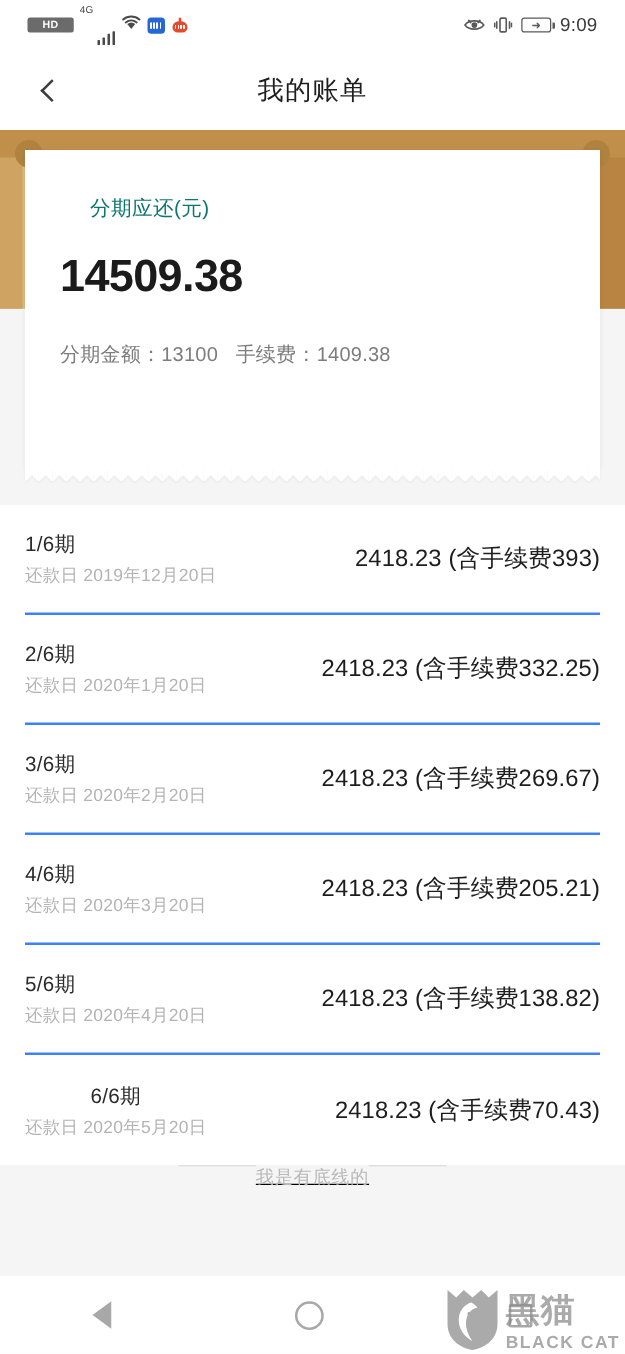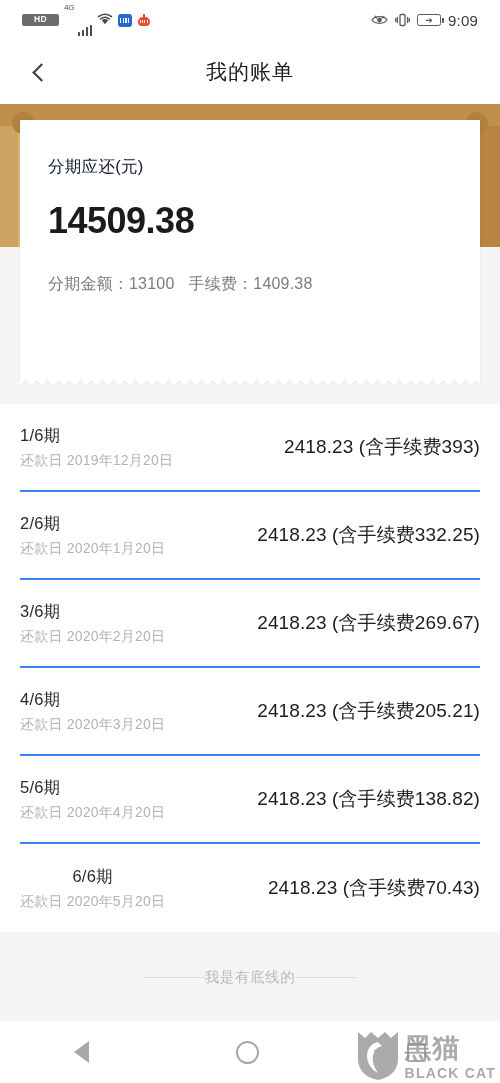--- a/index.html
+++ b/index.html
@@ -104,41 +104,41 @@
   }
   .receipt-zig {
     position:absolute; left:0; right:0; bottom:-9px; height:10px;
     background:
       linear-gradient(135deg, #ffffff 50%, transparent 50%) ,
       linear-gradient(225deg, #ffffff 50%, transparent 50%);
     background-size:11px 11px; background-repeat:repeat-x;
     background-position:0 0, 0 0;
     filter:drop-shadow(0 1px 1px rgba(0,0,0,.05));
   }
-  .r-label { font-size:16.5px; color:#0f172a; letter-spacing:.3px; }
+  .r-label { font-size:16.5px; color:#0f766e; letter-spacing:.3px;margin-left:24px; }
   .r-amount { font-size:36px; font-weight:700; color:#1b1b1b; margin-top:22px; letter-spacing:-.5px; }
   .r-sub { font-size:16px; color:#7d7d7d; margin-top:32px; letter-spacing:.2px; }
   .r-sub .gap { display:inline-block; width:14px; }
 
   
   .list { background:#ffffff; padding:0 20px; }
   .row {
     position:relative; display:flex; align-items:center; justify-content:space-between;
     height:88px; border-bottom:2px solid #3b82f6;
   }
   .row:last-child { border-bottom:none;text-align:center; }
   .row-left { display:flex; flex-direction:column; gap:5px; }
   .row-term { font-size:16.5px; color:#2b2b2b; letter-spacing:.2px; }
   .row-date { font-size:14px; color:#b3b3b3; letter-spacing:.2px; }
   .row-amt { font-size:19px; color:#1d1d1d; letter-spacing:.1px; white-space:nowrap; }
 
   
   .footer {
     background:#f5f5f5; height:90px;
-    display:flex; align-items:center; justify-content:center; 
+    display:flex; justify-content:center; text-decoration:underline;
   }
   .f-line { width:62px; height:1px; background:#dcdcdc; }
   .f-text { font-size:14.5px; color:#b8b8b8; letter-spacing:.6px; }
 
   
   .navbar {
     position:absolute; left:0; right:0; bottom:0; height:62px; background:#ffffff;
     display:flex; align-items:center; justify-content:space-around;
   }
   .nav-back {

